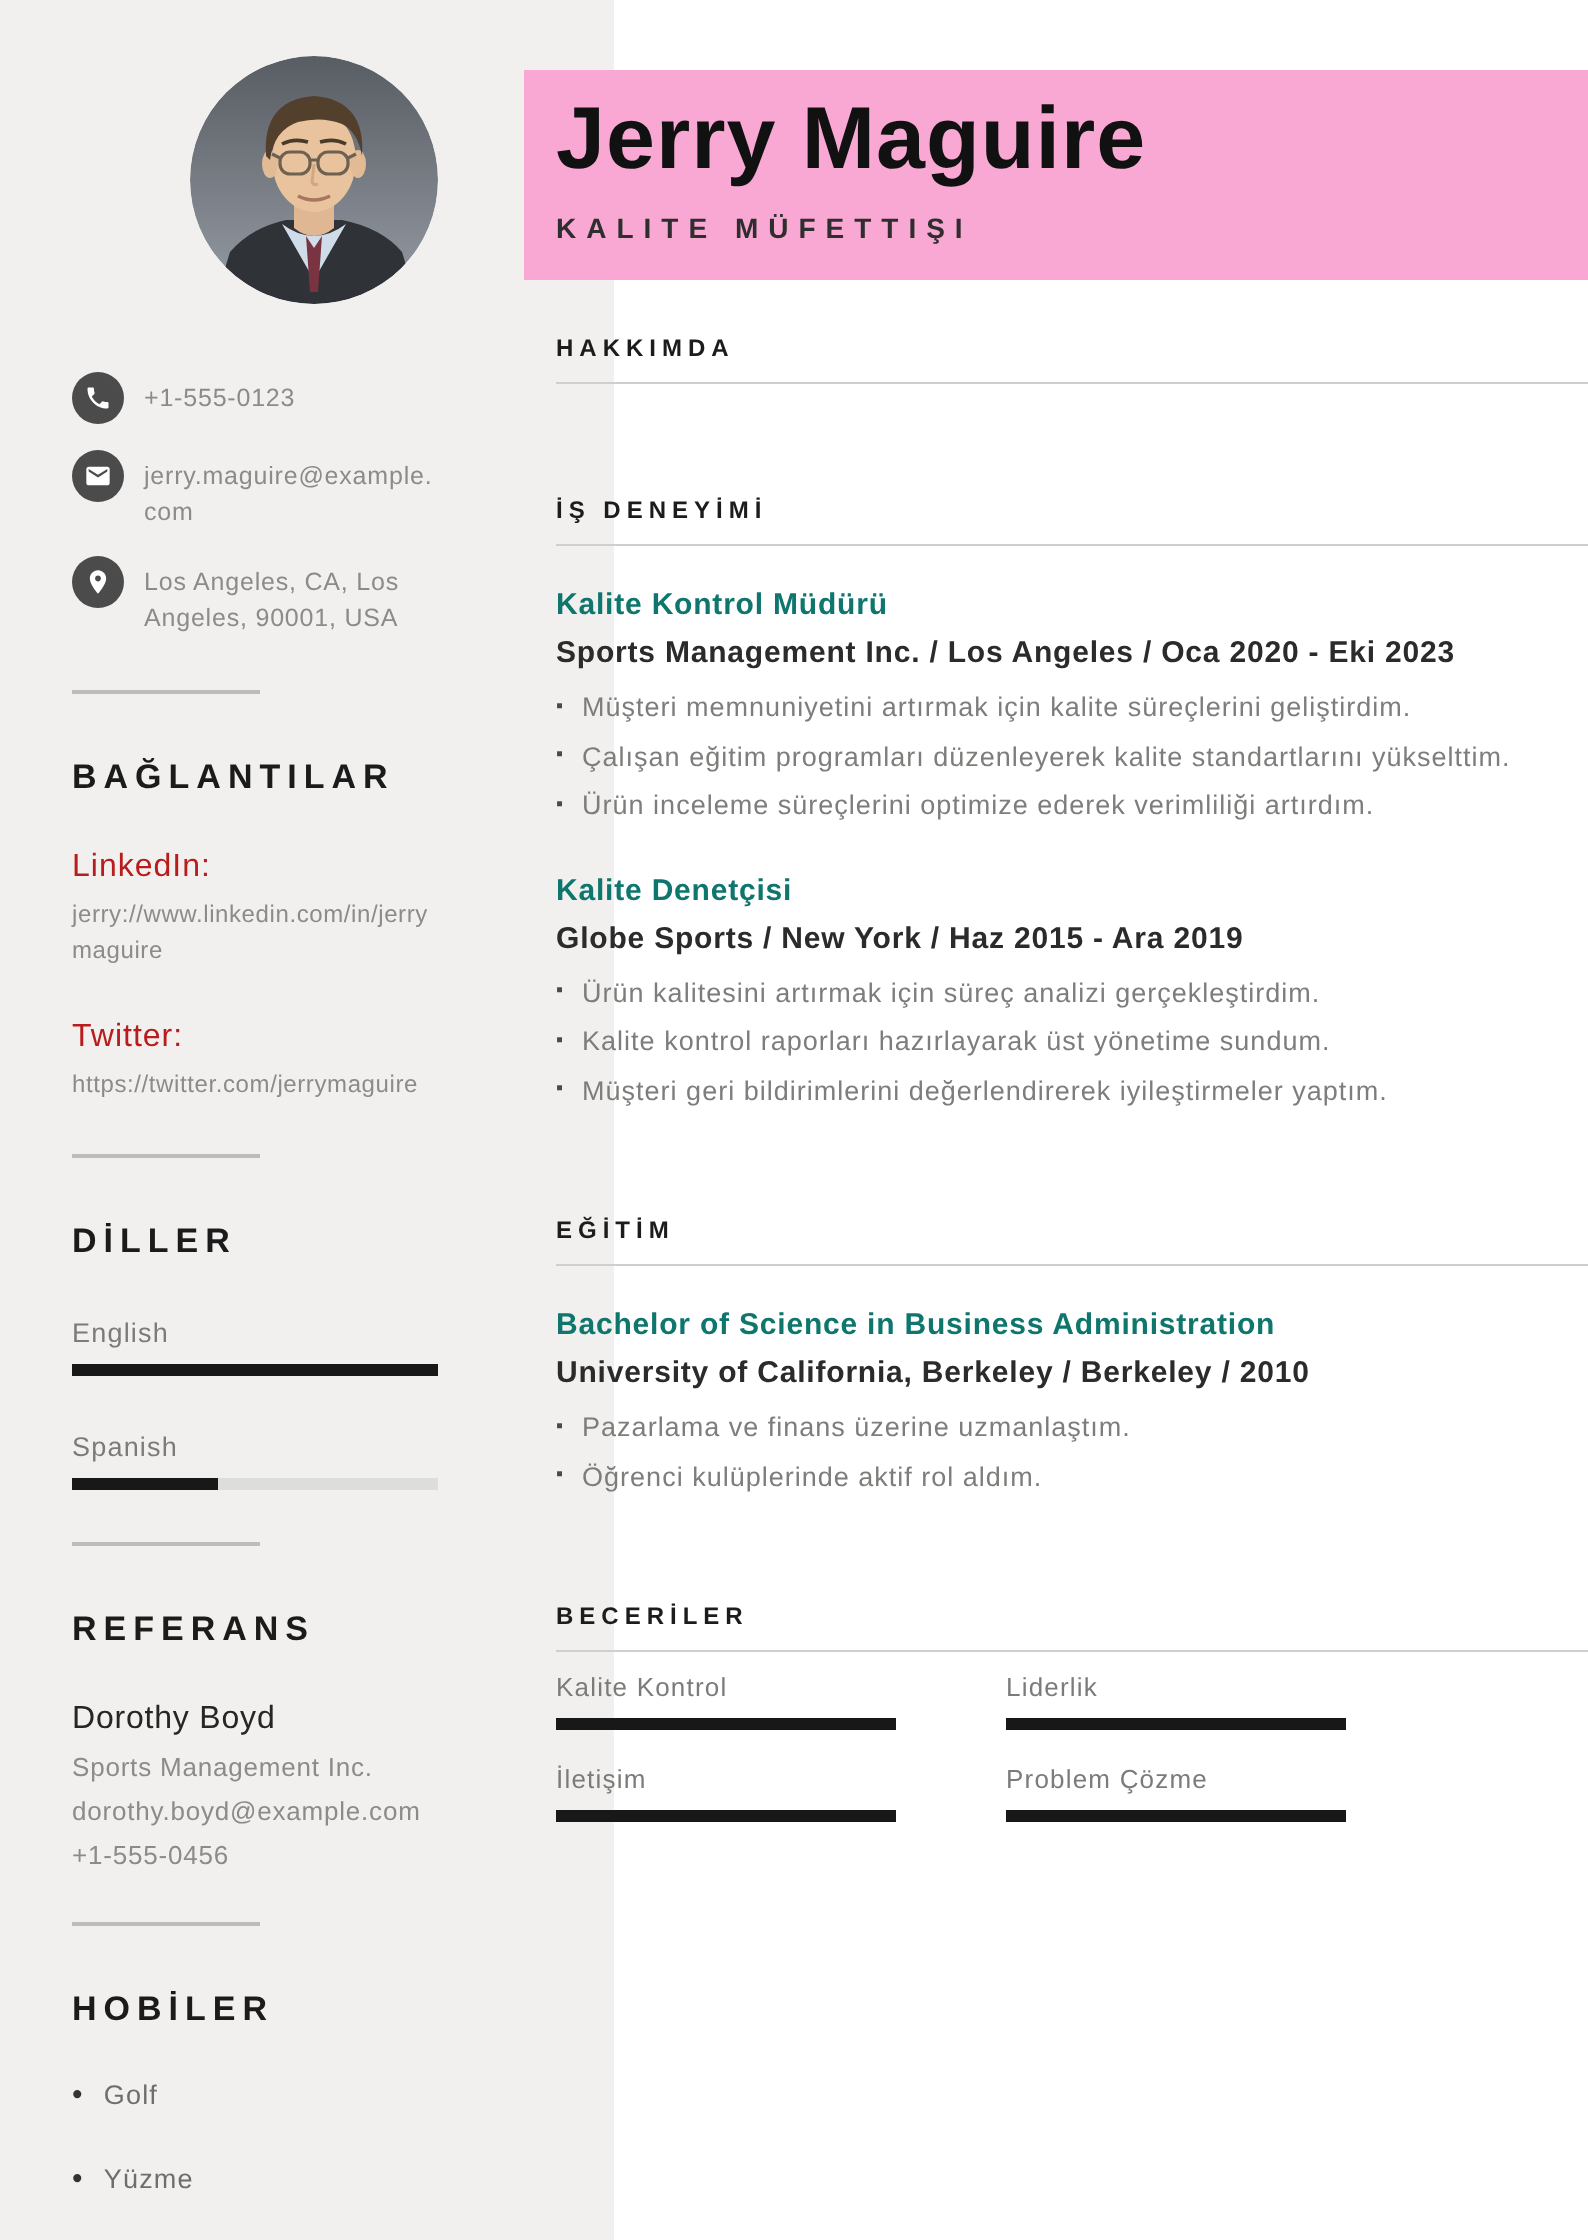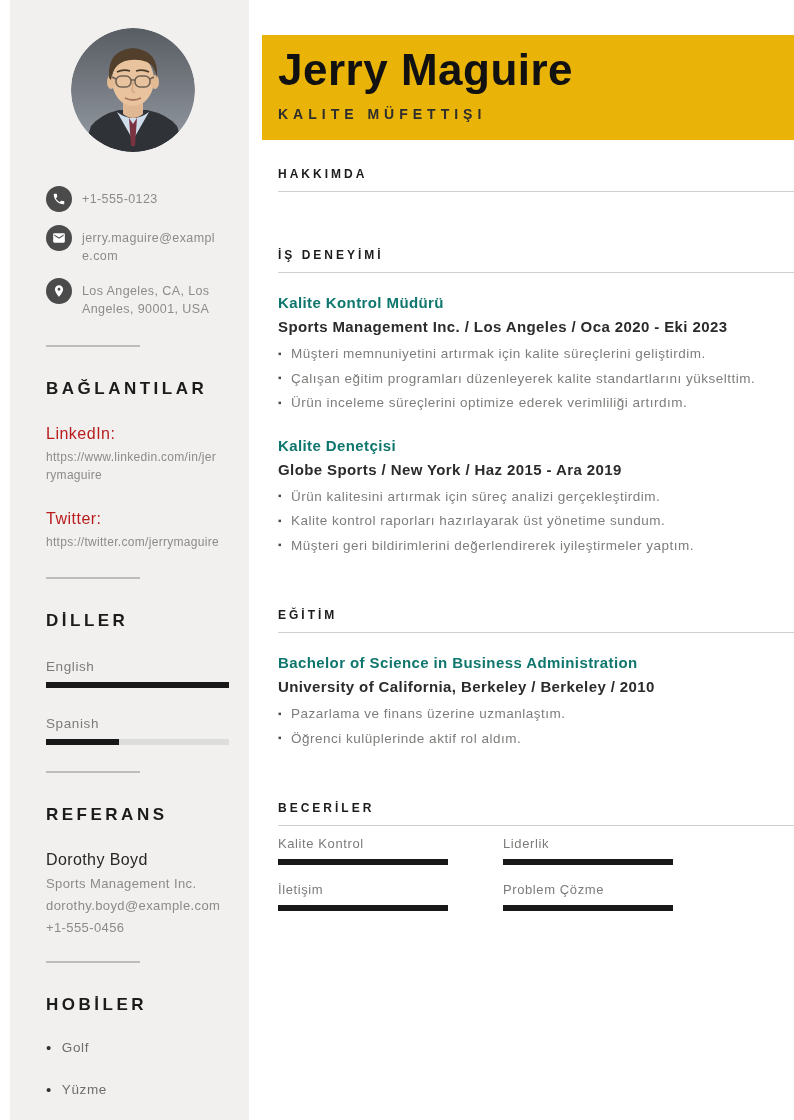--- a/index.html
+++ b/index.html
@@ -7,21 +7,21 @@
   body {
     position:relative;
     font-family:"Liberation Sans", sans-serif;
     background:#ffffff;
     overflow:hidden;
     color:#222;
   }
 
   
   .sidebar {
-    position:absolute; left:10px; top:0; width:239px; height:1120px;
+    position:absolute; left:0; top:0; width:307px; height:1120px;
     background:#f1f0ee;
     padding:28px 30px 0 36px;
   }
   .photo-wrap { width:124px; height:124px; border-radius:50%; overflow:hidden; margin:0 auto; }
   .photo-wrap svg { display:block; }
 
   .contact { margin-top:34px; }
   .contact-row { display:flex; align-items:flex-start; margin-bottom:13px; }
   .icon-badge {
     flex:0 0 26px; width:26px; height:26px; border-radius:50%;
@@ -55,21 +55,21 @@
 
   .hobby-list { list-style:none; margin-top:24px; }
   .hobby-list li {
     font-size:13.5px; color:#6e6e6c; letter-spacing:.6px; margin-bottom:25px;
     display:flex; align-items:center;
   }
   .hobby-list li::before { content:"•"; color:#333; margin-right:10px; font-size:15px; }
 
   
   .main { position:absolute; left:262px; top:0; right:0; }
-  .header-band { margin-top:35px; height:105px; background:#eab308; padding:10px 0 0 16px; }
+  .header-band { margin-top:35px; height:105px; background:#f9a8d4; padding:10px 0 0 16px; }
   .resume-name { font-size:44px; font-weight:bold; color:#111; letter-spacing:.5px; }
   .resume-role { margin-top:11px; font-size:14px; color:#2e2e2e; letter-spacing:5px; font-weight:bold; }
 
   .content { padding-left:16px; }
   .section { margin-top:27px; }
   .sec-title {
     font-size:12px; font-weight:bold; color:#1c1c1c; letter-spacing:3px;
     padding-bottom:10px; border-bottom:1px solid #cfcfcd;
   }
   .about-text {
@@ -174,21 +174,21 @@
       <span class="contact-text">Los Angeles, CA, Los Angeles, 90001, USA</span>
     </div>
   </div>
 
   <hr class="side-divider">
 
   <h2 class="side-title">BAĞLANTILAR</h2>
 
   <div class="link-block">
     <div class="link-label">LinkedIn:</div>
-    <div class="link-url">https://www.linkedin.com/in/jerrymaguire</div>
+    <div class="link-url">jerry://www.linkedin.com/in/jerrymaguire</div>
   </div>
   <div class="link-block">
     <div class="link-label">Twitter:</div>
     <div class="link-url">https://twitter.com/jerrymaguire</div>
   </div>
 
   <hr class="side-divider">
 
   <h2 class="side-title">DİLLER</h2>
 

